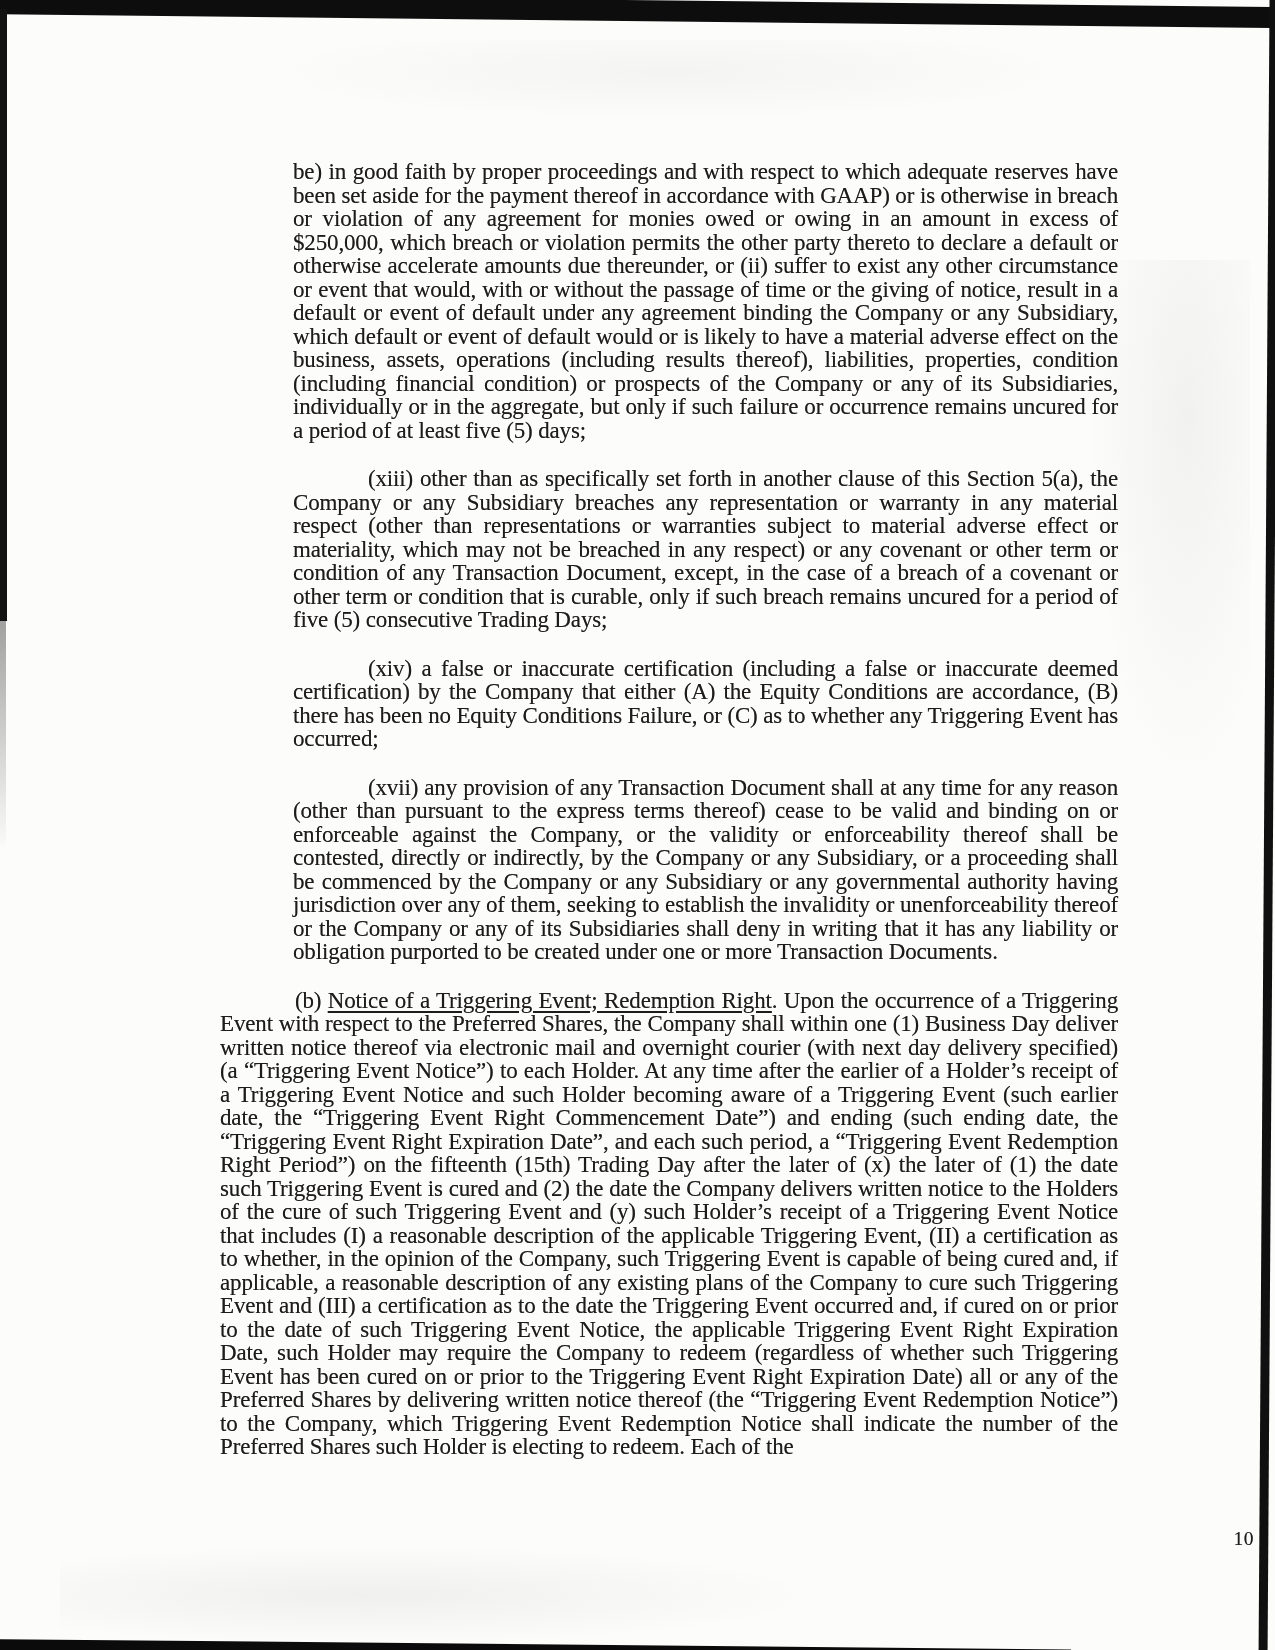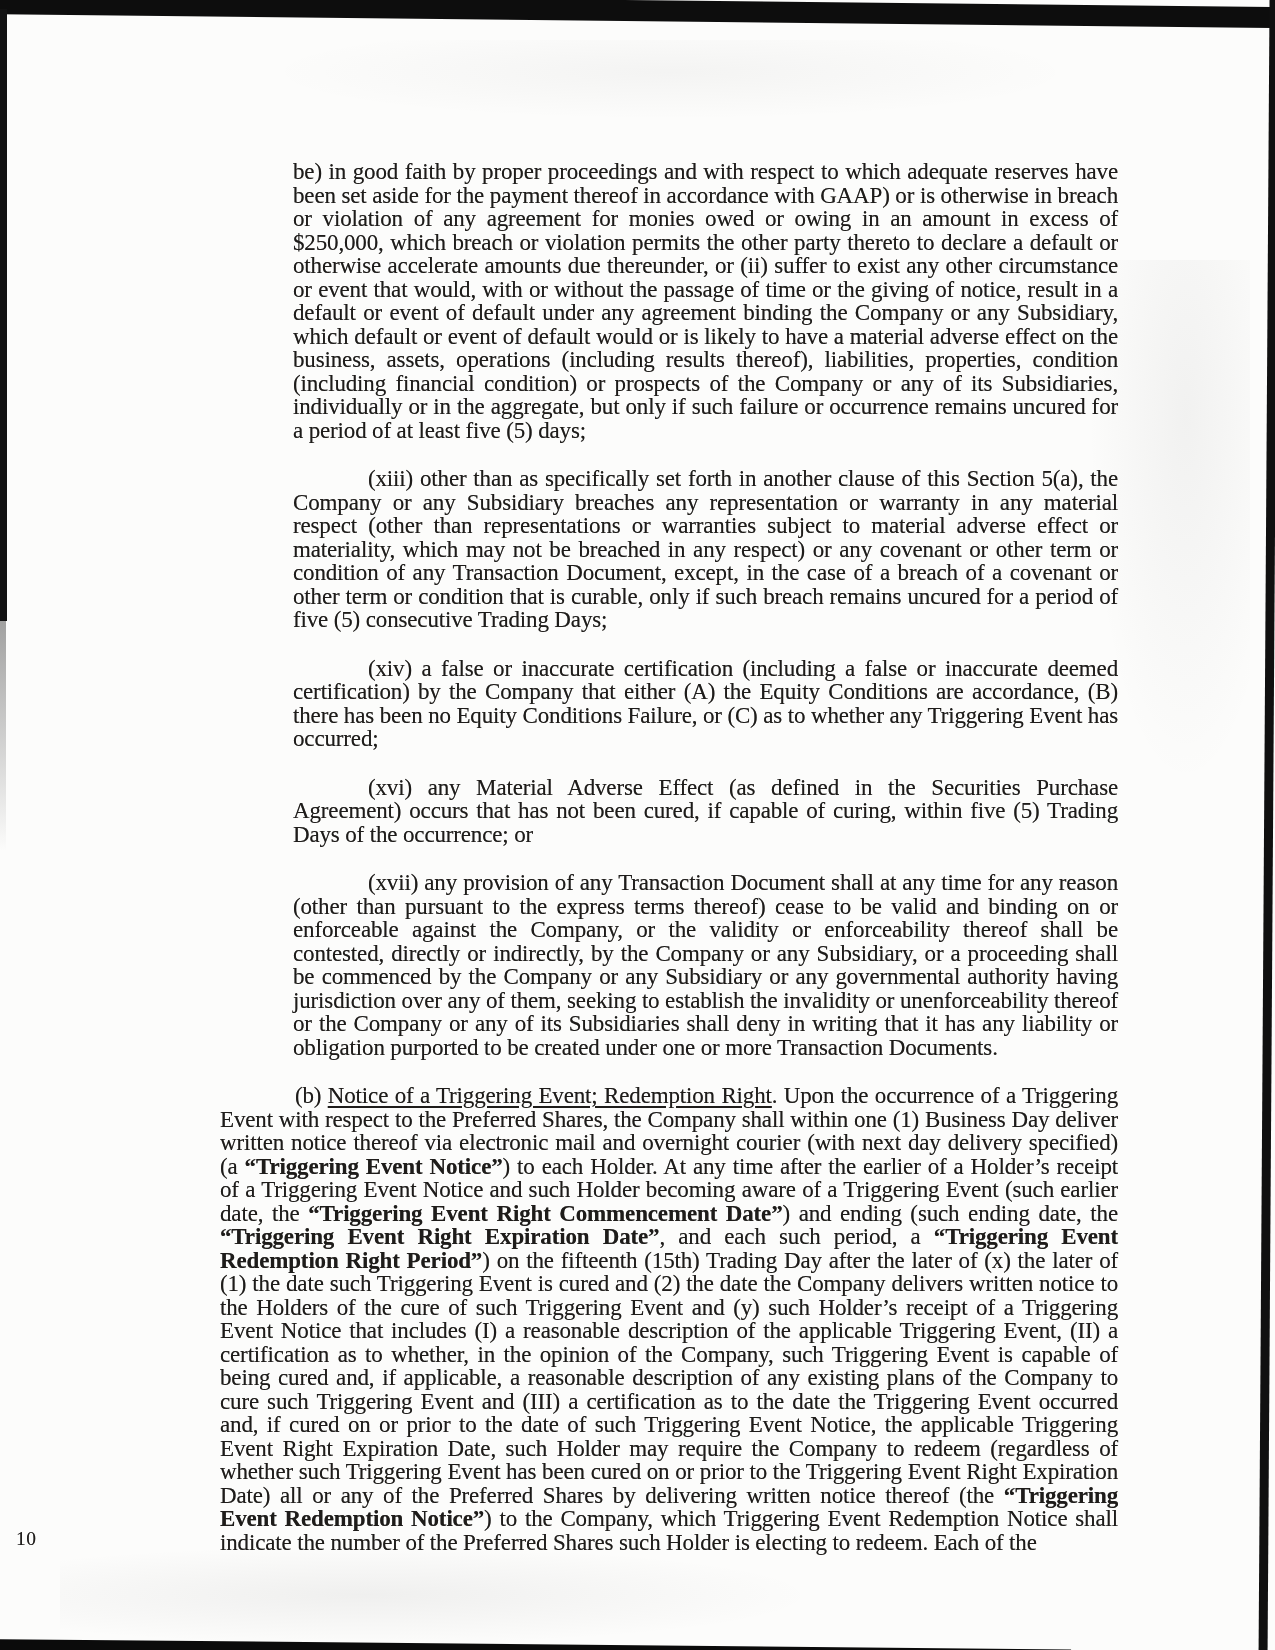--- a/index.html
+++ b/index.html
@@ -36,23 +36,23 @@
     font-size:23px;line-height:23.5px;
     text-align:justify;
     letter-spacing:-0.15px;
     margin:0 0 25px 0;
     text-indent:75px;
     text-shadow:0 0 0.5px rgba(30,28,26,0.55);
   }
   p.clause.no-indent{text-indent:0;}
   p.section-b{margin-bottom:0;}
   .seg{white-space:pre-wrap;}
-  .seg.b{font-weight:bold;}
+  .seg.b{font-weight:normal;}
   .seg.u{text-decoration:underline;text-underline-offset:3px;}
-  .page-footer{position:absolute;left:16px;top:1528px;width:1254px;text-align:left;}
+  .page-footer{position:absolute;left:0;top:1528px;width:1254px;text-align:right;}
   .page-footer span{font-size:19.5px;letter-spacing:0.5px;
     text-shadow:0 0 0.5px rgba(30,28,26,0.55);}
 </style>
 </head>
 <body>
 
 <div class="scan-page">
 
   <div class="smudge smudge-top"></div>
   <div class="smudge smudge-mid"></div>
@@ -62,21 +62,20 @@
   <div class="bar-left"></div>
   <div class="bar-left-fade"></div>
   <div class="bar-right"></div>
   <div class="bar-bottom"></div>
 
   <main class="doc-body">
     <section class="clauses">
       <p class="clause no-indent"><span class="seg">be) in good faith by proper proceedings and with respect to which adequate reserves have been set aside for the payment thereof in accordance with GAAP) or is otherwise in breach or violation of any agreement for monies owed or owing in an amount in excess of $250,000, which breach or violation permits the other party thereto to declare a default or otherwise accelerate amounts due thereunder, or (ii) suffer to exist any other circumstance or event that would, with or without the passage of time or the giving of notice, result in a default or event of default under any agreement binding the Company or any Subsidiary, which default or event of default would or is likely to have a material adverse effect on the business, assets, operations (including results thereof), liabilities, properties, condition (including financial condition) or prospects of the Company or any of its Subsidiaries, individually or in the aggregate, but only if such failure or occurrence remains uncured for a period of at least five (5) days;</span></p>
       <p class="clause"><span class="seg">(xiii) other than as specifically set forth in another clause of this Section 5(a), the Company or any Subsidiary breaches any representation or warranty in any material respect (other than representations or warranties subject to material adverse effect or materiality, which may not be breached in any respect) or any covenant or other term or condition of any Transaction Document, except, in the case of a breach of a covenant or other term or condition that is curable, only if such breach remains uncured for a period of five (5) consecutive Trading Days;</span></p>
       <p class="clause"><span class="seg">(xiv) a false or inaccurate certification (including a false or inaccurate deemed certification) by the Company that either (A) the Equity Conditions are accordance, (B) there has been no Equity Conditions Failure, or (C) as to whether any Triggering Event has occurred;</span></p>
-      <p class="clause"><span class="seg">(xvi) any Material Adverse Effect (as defined in the Securities Purchase Agreement) occurs that has not been cured, if capable of curing, within five (5) Trading Days of the occurrence; or</span></p>
       <p class="clause"><span class="seg">(xvii) any provision of any Transaction Document shall at any time for any reason (other than pursuant to the express terms thereof) cease to be valid and binding on or enforceable against the Company, or the validity or enforceability thereof shall be contested, directly or indirectly, by the Company or any Subsidiary, or a proceeding shall be commenced by the Company or any Subsidiary or any governmental authority having jurisdiction over any of them, seeking to establish the invalidity or unenforceability thereof or the Company or any of its Subsidiaries shall deny in writing that it has any liability or obligation purported to be created under one or more Transaction Documents.</span></p>
     </section>
     <p class="section-b"><span class="seg">(b) </span><span class="seg u">Notice of a Triggering Event; Redemption Right</span><span class="seg">. Upon the occurrence of a Triggering Event with respect to the Preferred Shares, the Company shall within one (1) Business Day deliver written notice thereof via electronic mail and overnight courier (with next day delivery specified) (a </span><span class="seg b">“Triggering Event Notice”</span><span class="seg">) to each Holder. At any time after the earlier of a Holder’s receipt of a Triggering Event Notice and such Holder becoming aware of a Triggering Event (such earlier date, the </span><span class="seg b">“Triggering Event Right Commencement Date”</span><span class="seg">) and ending (such ending date, the </span><span class="seg b">“Triggering Event Right Expiration Date”</span><span class="seg">, and each such period, a </span><span class="seg b">“Triggering Event Redemption Right Period”</span><span class="seg">) on the fifteenth (15th) Trading Day after the later of (x) the later of (1) the date such Triggering Event is cured and (2) the date the Company delivers written notice to the Holders of the cure of such Triggering Event and (y) such Holder’s receipt of a Triggering Event Notice that includes (I) a reasonable description of the applicable Triggering Event, (II) a certification as to whether, in the opinion of the Company, such Triggering Event is capable of being cured and, if applicable, a reasonable description of any existing plans of the Company to cure such Triggering Event and (III) a certification as to the date the Triggering Event occurred and, if cured on or prior to the date of such Triggering Event Notice, the applicable Triggering Event Right Expiration Date, such Holder may require the Company to redeem (regardless of whether such Triggering Event has been cured on or prior to the Triggering Event Right Expiration Date) all or any of the Preferred Shares by delivering written notice thereof (the </span><span class="seg b">“Triggering Event Redemption Notice”</span><span class="seg">) to the Company, which Triggering Event Redemption Notice shall indicate the number of the Preferred Shares such Holder is electing to redeem. Each of the</span></p>
   </main>
 
   <footer class="page-footer">
     <span>10</span>
   </footer>
 
 </div>

